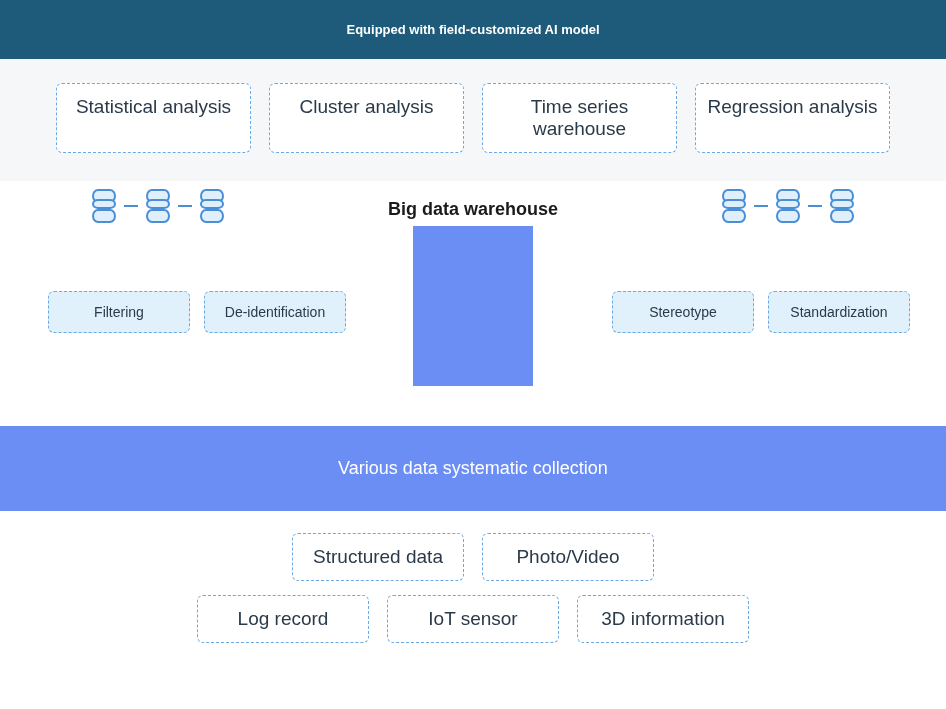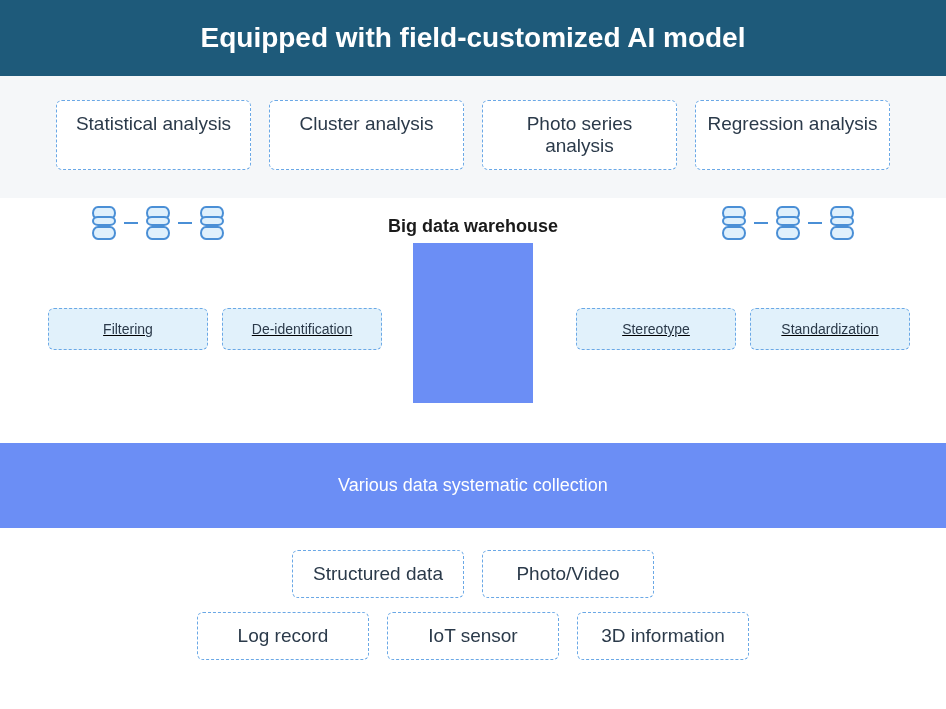--- a/index.html
+++ b/index.html
@@ -9,21 +9,21 @@
   font-family: -apple-system, BlinkMacSystemFont, "Segoe UI", Arial, sans-serif;
   background: #fff;
   overflow: hidden;
   position: relative;
 }
 .header-top {
   background: #1e5a7a;
   color: #fff;
   text-align: center;
   padding: 22px 0;
-  font-size: 28px;
+  font-size: 13px;
   font-weight: 600;
 }
 .section-ai {
   background: #f5f7f9;
   padding: 24px 56px 28px;
 }
 .row {
   display: flex;
   gap: 18px;
   justify-content: center;
@@ -99,22 +99,21 @@
 .db-dash {
   width: 14px;
   height: 2px;
   background: #4a8fd6;
 }
 .middle-pills {
   position: absolute;
   display: flex;
   gap: 14px;
   top: 110px;
-  width: 334px;
-  text-decoration: underline;
+  width: 298px;
 }
 .mp-left { left: 48px; }
 .mp-right { right: 36px; }
 .header-bottom {
   background: #6b8ef5;
   color: #fff;
   text-align: center;
   padding: 32px 0;
   font-size: 18px;
   font-weight: 500;
@@ -127,21 +126,21 @@
 </style>
 </head>
 <body>
 
 <div class="header-top">Equipped with field-customized AI model</div>
 
 <div class="section-ai">
   <div class="row">
     <div class="pill">Statistical analysis</div>
     <div class="pill">Cluster analysis</div>
-    <div class="pill">Photo series analysis</div>
+    <div class="pill">Time series warehouse</div>
     <div class="pill">Regression analysis</div>
   </div>
 </div>
 
 <div class="middle-wrap">
   <div class="db-cluster db-left">
     <div class="db-icon">
         <span></span>
       </div>
     <div class="db-dash"></div>

